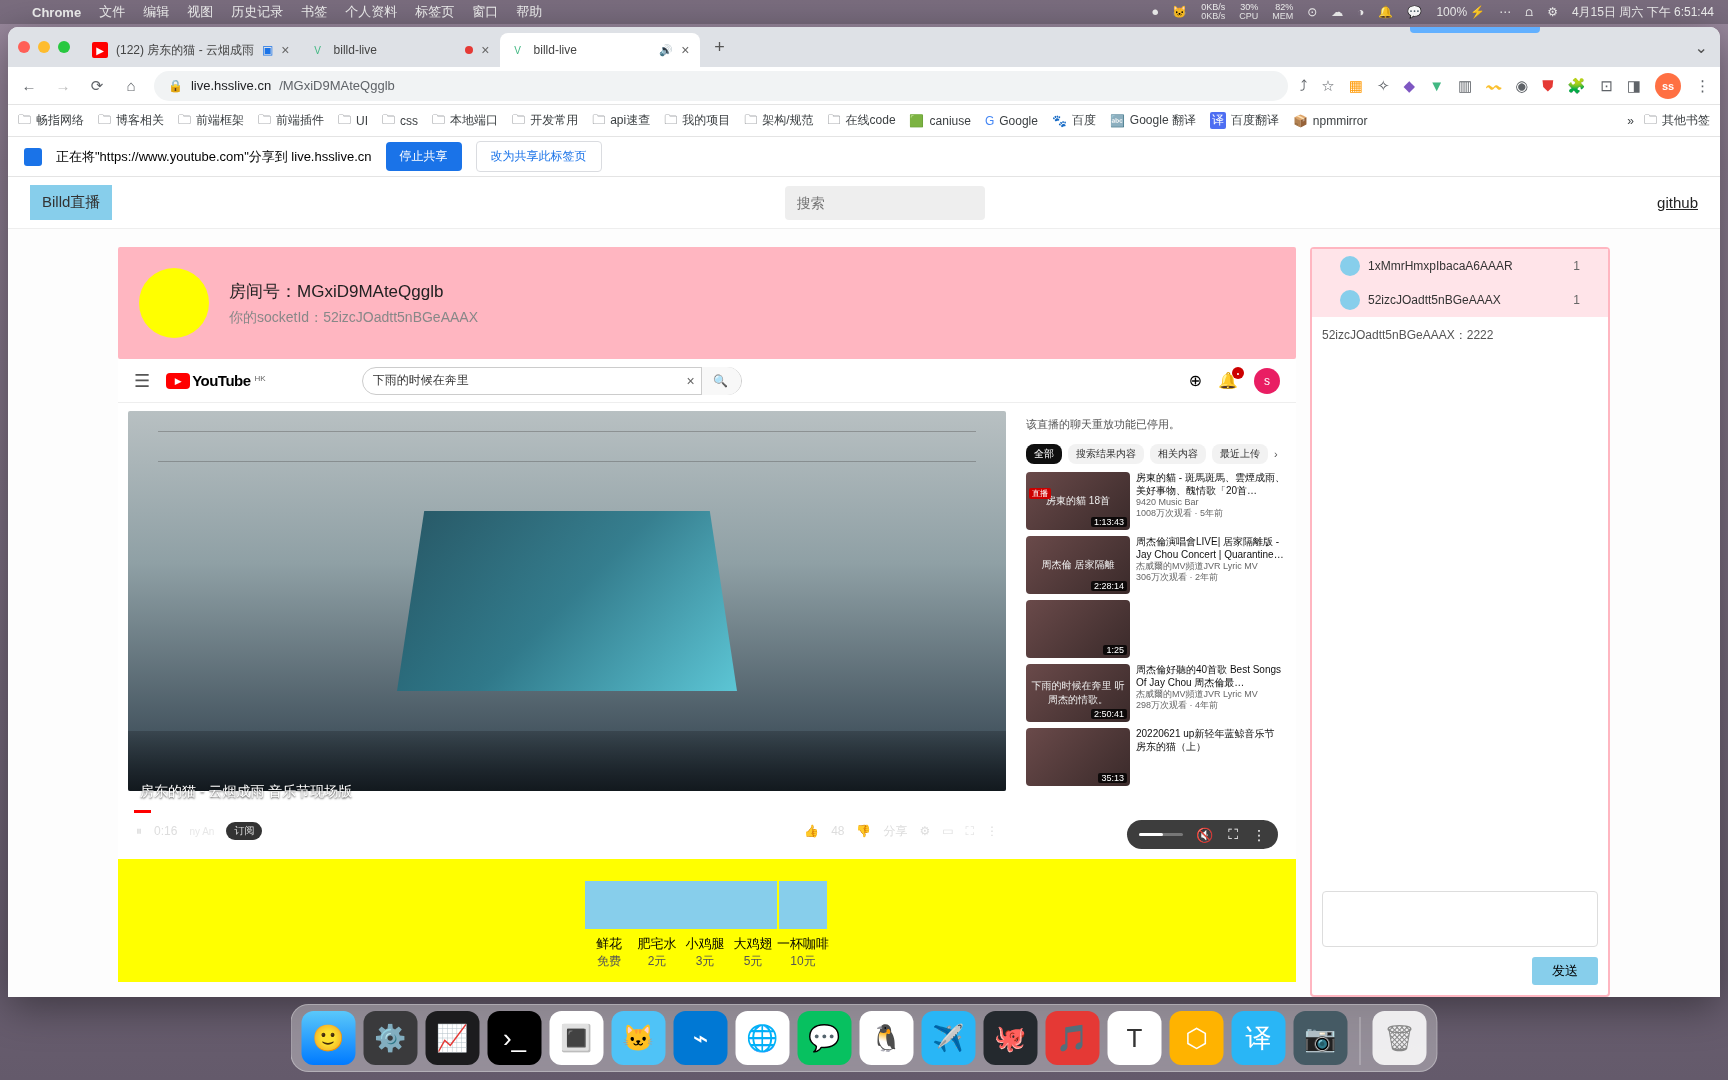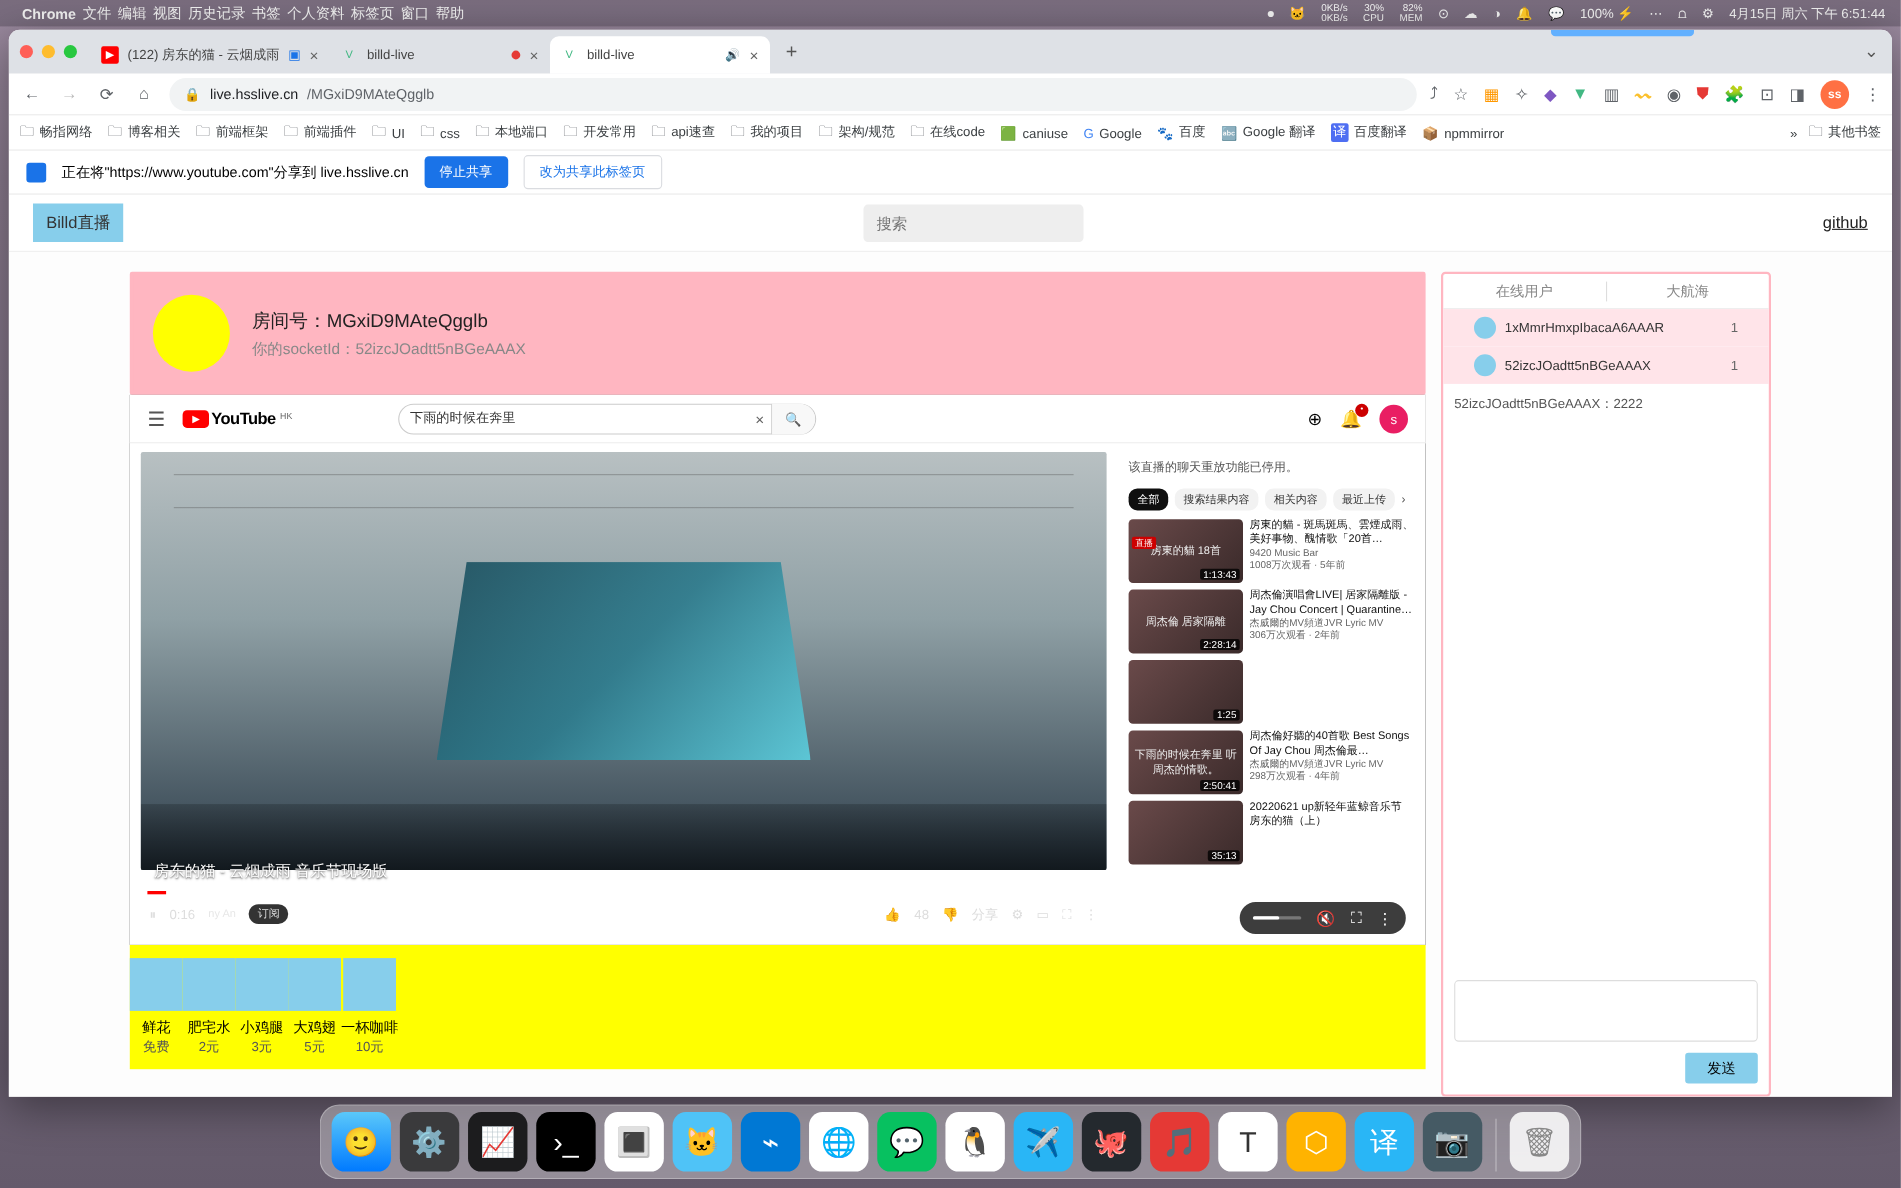--- a/index.html
+++ b/index.html
@@ -1,20 +1,20 @@
 <!DOCTYPE html>
 <html><head>
 <meta charset="utf-8">
 <style>
 * { margin:0; padding:0; box-sizing:border-box; font-family:-apple-system,BlinkMacSystemFont,"Segoe UI",Arial,sans-serif; }
 body { width:1728px; height:1080px; background:linear-gradient(180deg,#9b8a9f 0%,#8a7b8e 15%,#645a6b 100%); overflow:hidden; position:relative; }
 
 
 .menubar { height:24px; background:rgba(60,55,65,0.35); display:flex; align-items:center; padding:0 14px; color:#f0f0f0; font-size:13px; justify-content:space-between; }
-.menubar-left,.menubar-right { display:flex; align-items:center; gap:6px; }
+.menubar-left,.menubar-right { display:flex; align-items:center; gap:18px; }
 .menubar-left span,.menubar-right span { white-space:nowrap; }
 .apple-logo { font-size:14px; }
 .bold { font-weight:600; }
 .menubar-right { gap:14px; font-size:12px; }
 .mini-stat { display:flex; flex-direction:column; font-size:9px; line-height:9px; align-items:flex-end; }
 
 
 .browser { position:absolute; top:27px; left:8px; right:8px; height:970px; background:#fff; border-radius:10px 10px 0 0; box-shadow:0 10px 40px rgba(0,0,0,0.4); display:flex; flex-direction:column; overflow:hidden; }
 
 
@@ -114,21 +114,21 @@
 .rec-thumb .live{position:absolute;top:16px;left:3px;background:#cc0000;color:#fff;font-size:8px;padding:0 3px;border-radius:2px;}
 .rec-info{flex:1;line-height:1.25;min-width:0;}
 .rec-title{font-size:10px;color:#0f0f0f;font-weight:500;overflow:hidden;display:-webkit-box;-webkit-line-clamp:2;-webkit-box-orient:vertical;}
 .rec-meta{font-size:9px;color:#666;}
 
 .video-ctrl-overlay{position:absolute;bottom:10px;right:18px;background:rgba(40,40,40,0.9);border-radius:20px;padding:6px 12px;display:flex;align-items:center;gap:14px;color:#fff;font-size:14px;}
 .vol-track{width:44px;height:3px;background:rgba(255,255,255,0.3);border-radius:2px;position:relative;}
 .vol-fill{height:100%;width:55%;background:#fff;border-radius:2px;}
 
 
-.gifts{background:#ffff00;display:flex;justify-content:flex-start;padding:12px 0 12px;}
+.gifts{background:#ffff00;display:flex;justify-content:center;padding:22px 0 12px;}
 .gift{text-align:center;font-size:13px;}
 .gift-box{width:48px;height:48px;background:#87ceeb;margin:0 auto 6px;}
 .gift-price{color:#555;font-size:12px;}
 
 
 .chat-col{width:300px;border:2px solid #ffb6c1;border-radius:4px;background:#fff;display:flex;flex-direction:column;}
 .chat-tabs{height:32px;display:flex;border-bottom:1px solid #eee;color:#888;font-size:13px;}
 .chat-tabs div{flex:1;display:flex;align-items:center;justify-content:center;}
 .chat-tabs .sep{flex:0 0 1px;background:#ddd;height:18px;align-self:center;}
 .user-row{background:#ffe4e9;height:34px;display:flex;align-items:center;padding:0 28px;gap:8px;font-size:12px;color:#333;}
@@ -512,25 +512,20 @@
         </div>
         <div class="gift">
           <div class="gift-box"></div>
           <div>一杯咖啡</div>
           <div class="gift-price">10元</div>
         </div>
       </div>
     </div>
 
     <div class="chat-col">
-      <div class="chat-tabs">
-        <div>在线用户</div>
-        <div class="sep"></div>
-        <div>大航海</div>
-      </div>
       <div class="user-row">
         <span class="user-dot"></span>
         <span>1xMmrHmxpIbacaA6AAAR</span>
         <span class="cnt">1</span>
       </div>
       <div class="user-row">
         <span class="user-dot"></span>
         <span>52izcJOadtt5nBGeAAAX</span>
         <span class="cnt">1</span>
       </div>

